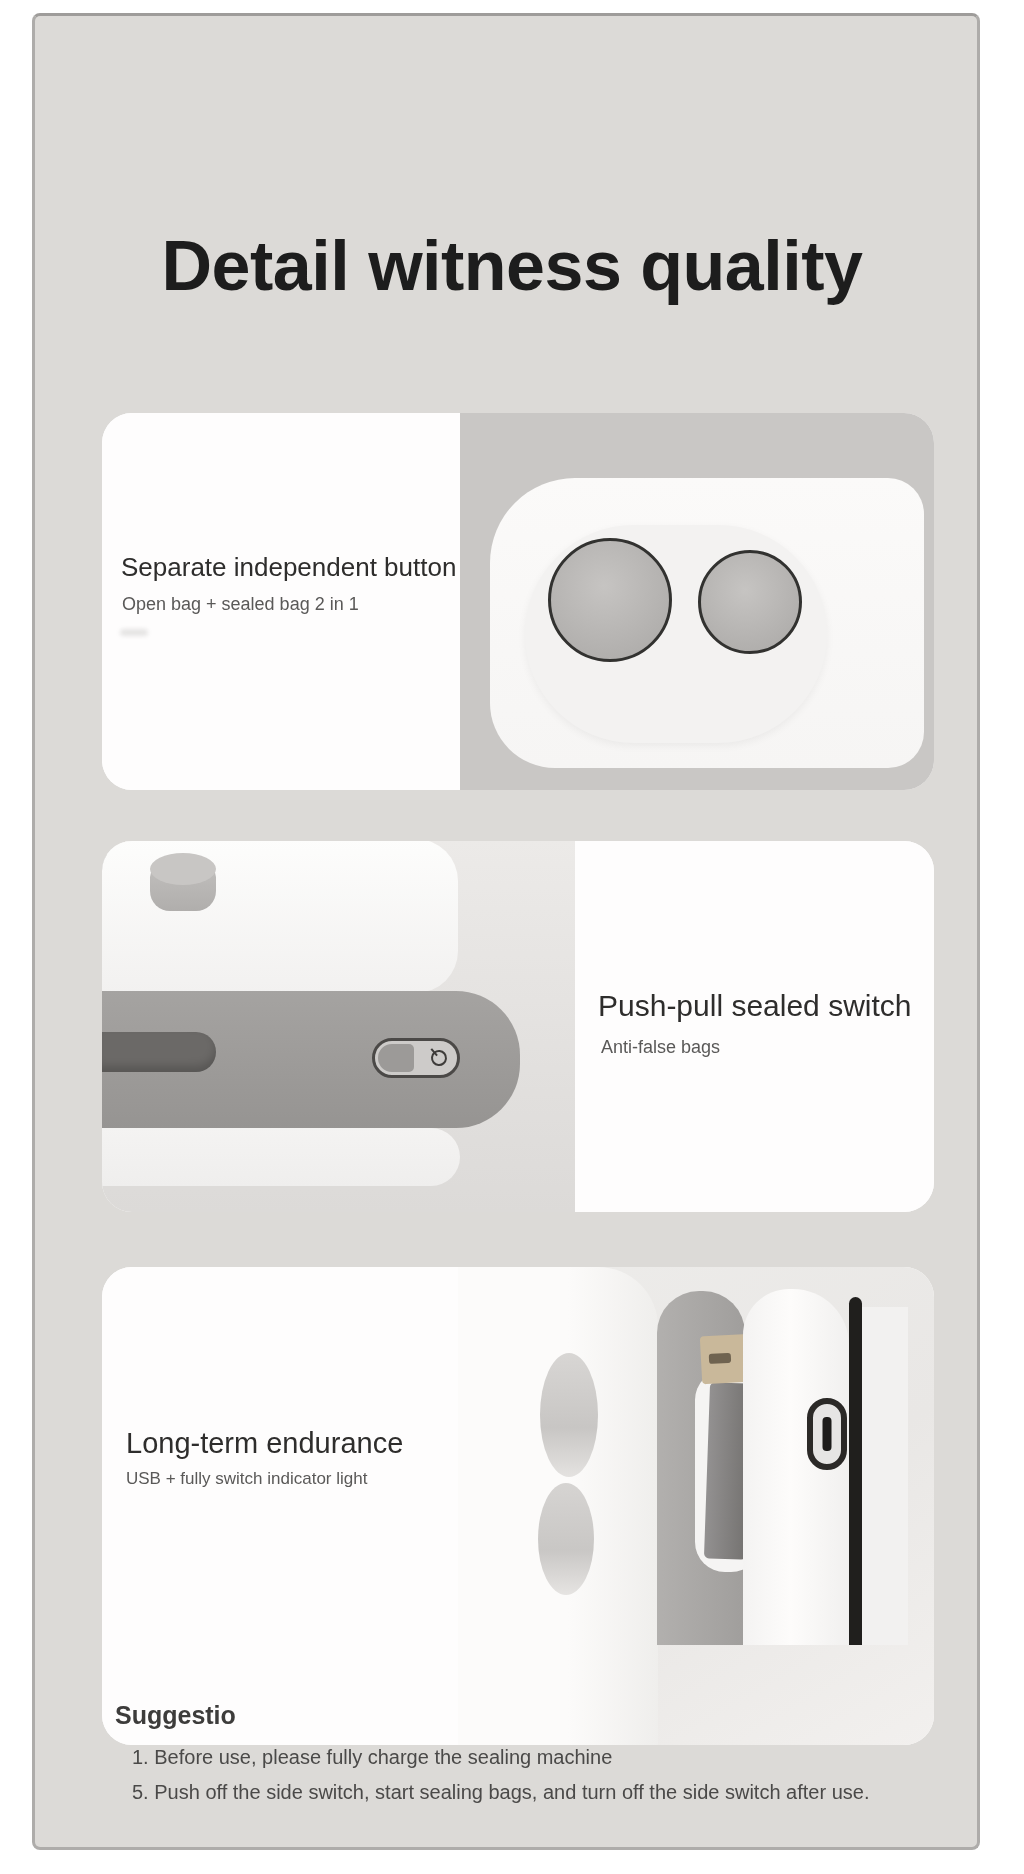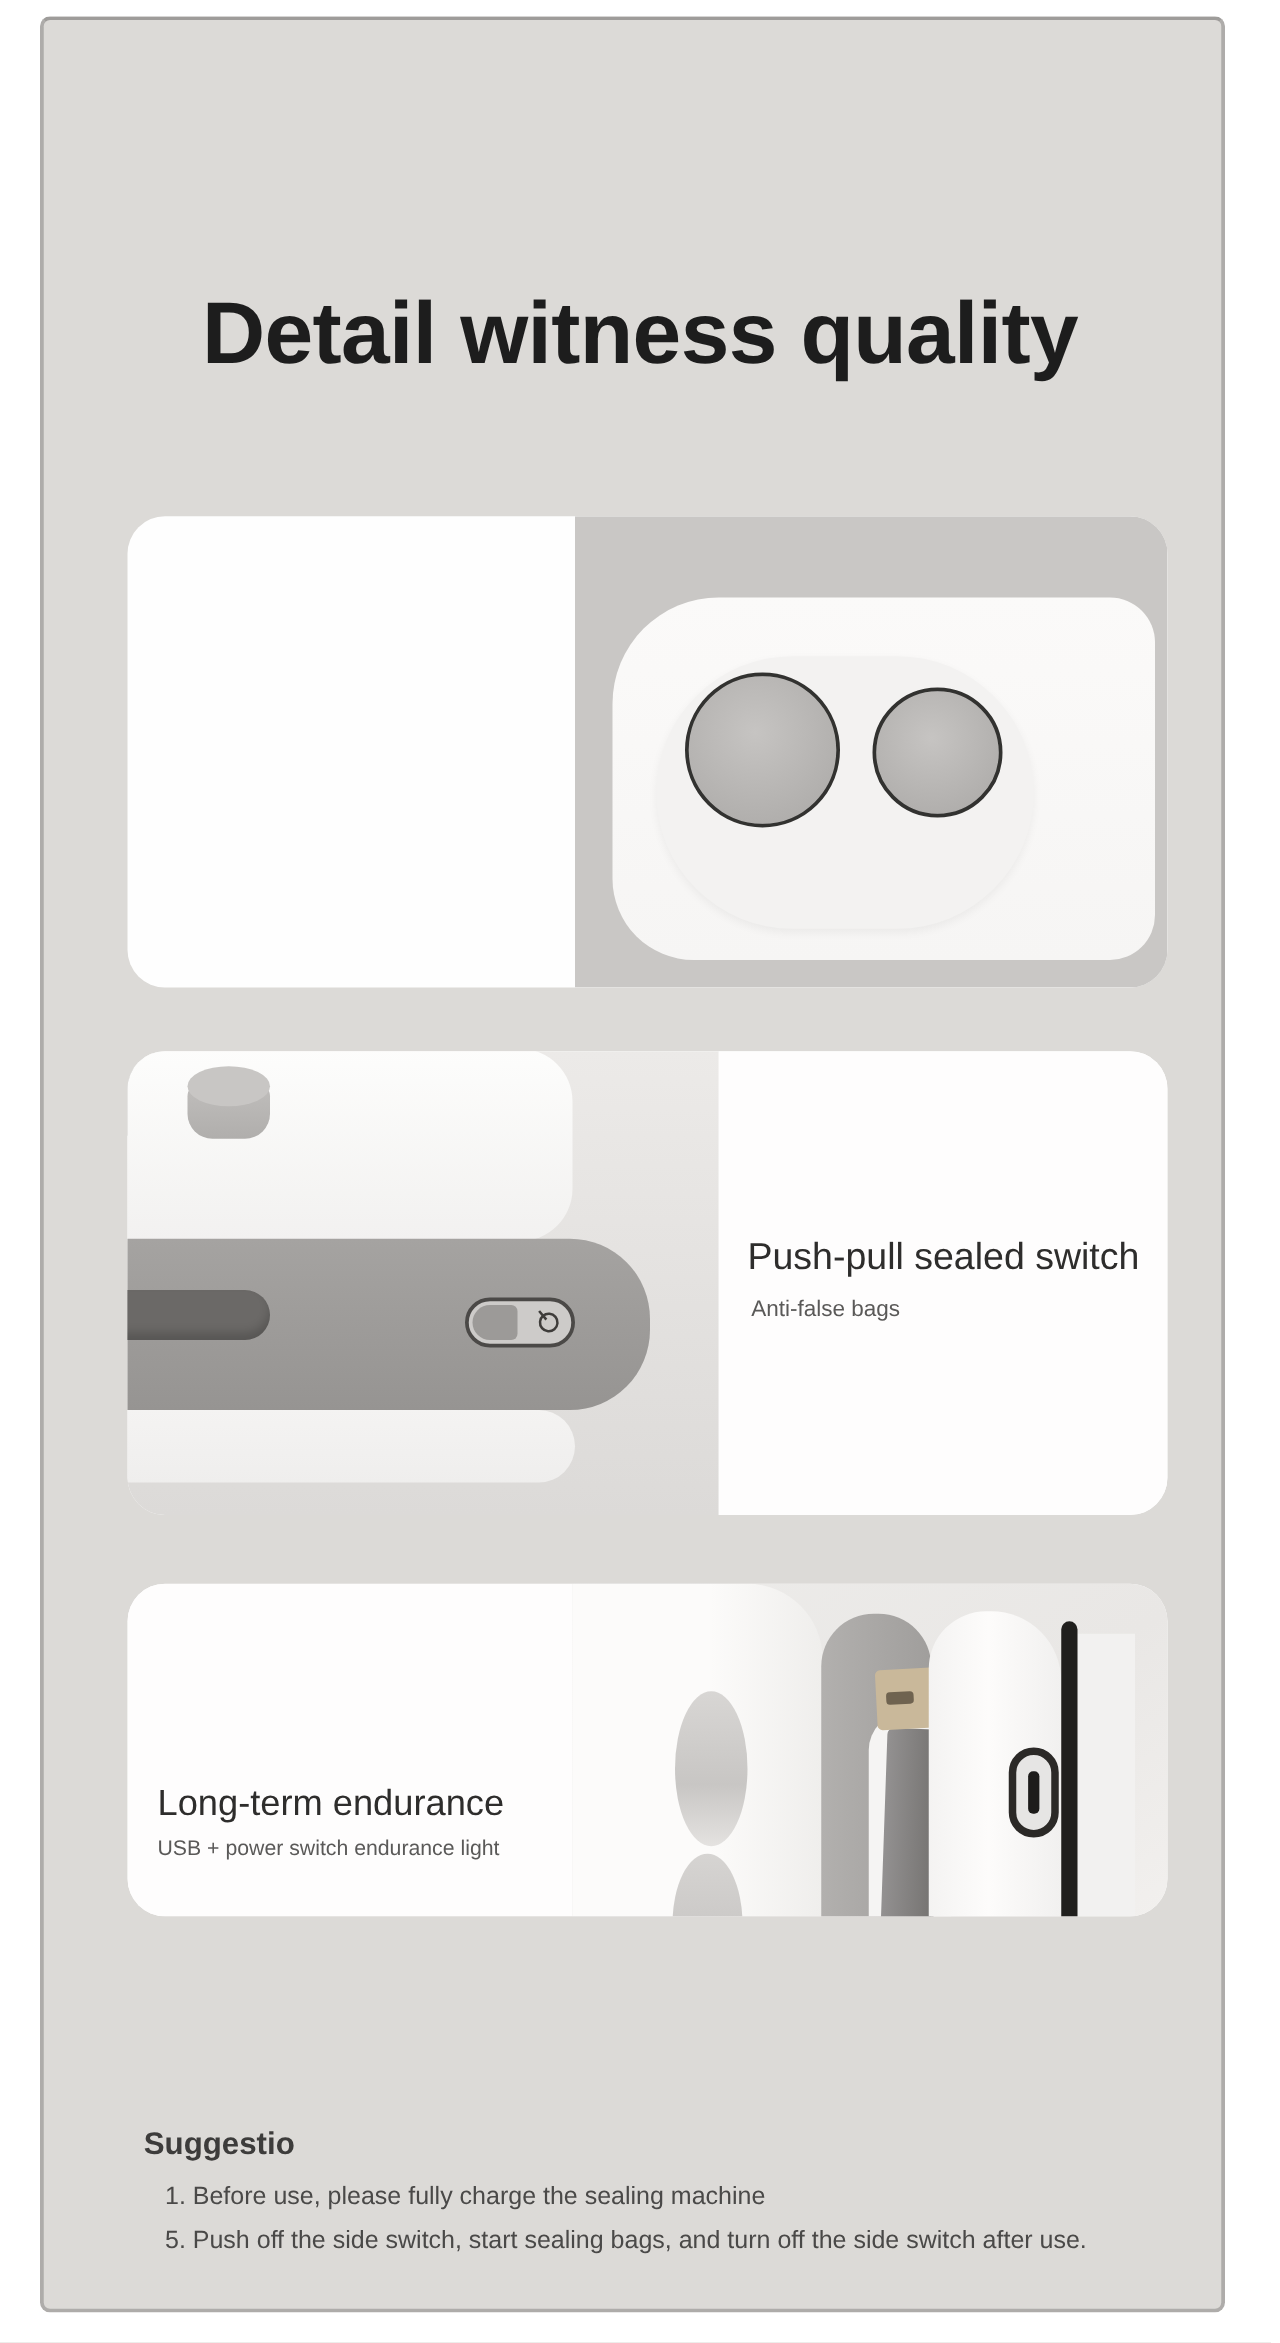--- a/index.html
+++ b/index.html
@@ -17,21 +17,21 @@
   .main-title {
     position:absolute; left:0; top:226px; width:1024px; text-align:center;
     font-size:70px; font-weight:700; color:#1d1d1d; letter-spacing:-0.5px;
   }
   .card {
     position:absolute; left:102px; width:832px;
     border-radius:30px; overflow:hidden; background:#fefefe;
   }
   #card1 { top:413px; height:377px; }
   #card2 { top:841px; height:371px; }
-  #card3 { top:1267px; height:266px; }
+  #card3 { top:1267px; height:478px; }
 
   .pane-text { position:absolute; top:0; height:100%; background:#fefdfd; }
   #card1 .pane-text { left:0; width:358px; }
   #card2 .pane-text { left:473px; width:359px; }
   #card3 .pane-text { left:0; width:356px; }
 
   .f-title { position:absolute; color:#2e2d2c; white-space:nowrap; }
   .f-sub   { position:absolute; color:#5a5958; white-space:nowrap; }
   #card1 .f-title { left:19px; top:139px; font-size:26px; }
   #card1 .f-sub   { left:20px; top:181px; font-size:18px; }
@@ -127,20 +127,25 @@
   .sg-2 { top:1781px; }
 </style>
 </head>
 <body>
 
 <div class="panel"></div>
 
 <div class="main-title">Detail witness quality</div>
 
 <div class="card" id="card1">
+  <div class="pane-text">
+    <div class="f-title">Separate independent button</div>
+    <div class="f-sub">Open bag + sealed bag 2 in 1</div>
+    <div class="smudge"></div>
+  </div>
   <div class="photo">
     <div class="p1-pill"></div>
     <div class="p1-ring"></div>
     <div class="photo-btn p1-btn1"></div>
     <div class="photo-btn p1-btn2"></div>
   </div>
 </div>
 
 <div class="card" id="card2">
   <div class="photo">
@@ -161,21 +166,21 @@
   </div>
   <div class="pane-text">
     <div class="f-title">Push-pull sealed switch</div>
     <div class="f-sub">Anti-false bags</div>
   </div>
 </div>
 
 <div class="card" id="card3">
   <div class="pane-text">
     <div class="f-title">Long-term endurance</div>
-    <div class="f-sub">USB + power switch endurance light</div>
+    <div class="f-sub">USB + fully switch indicator light</div>
   </div>
   <div class="photo">
     <div class="p3-leftbody"></div>
     <div class="p3-pad1"></div>
     <div class="p3-pad2"></div>
     <div class="p3-slab"></div>
     <div class="p3-cutout"></div>
     <div class="p3-darkstrip"></div>
     <div class="p3-tan">
       <div class="p3-tan-mark"></div>

